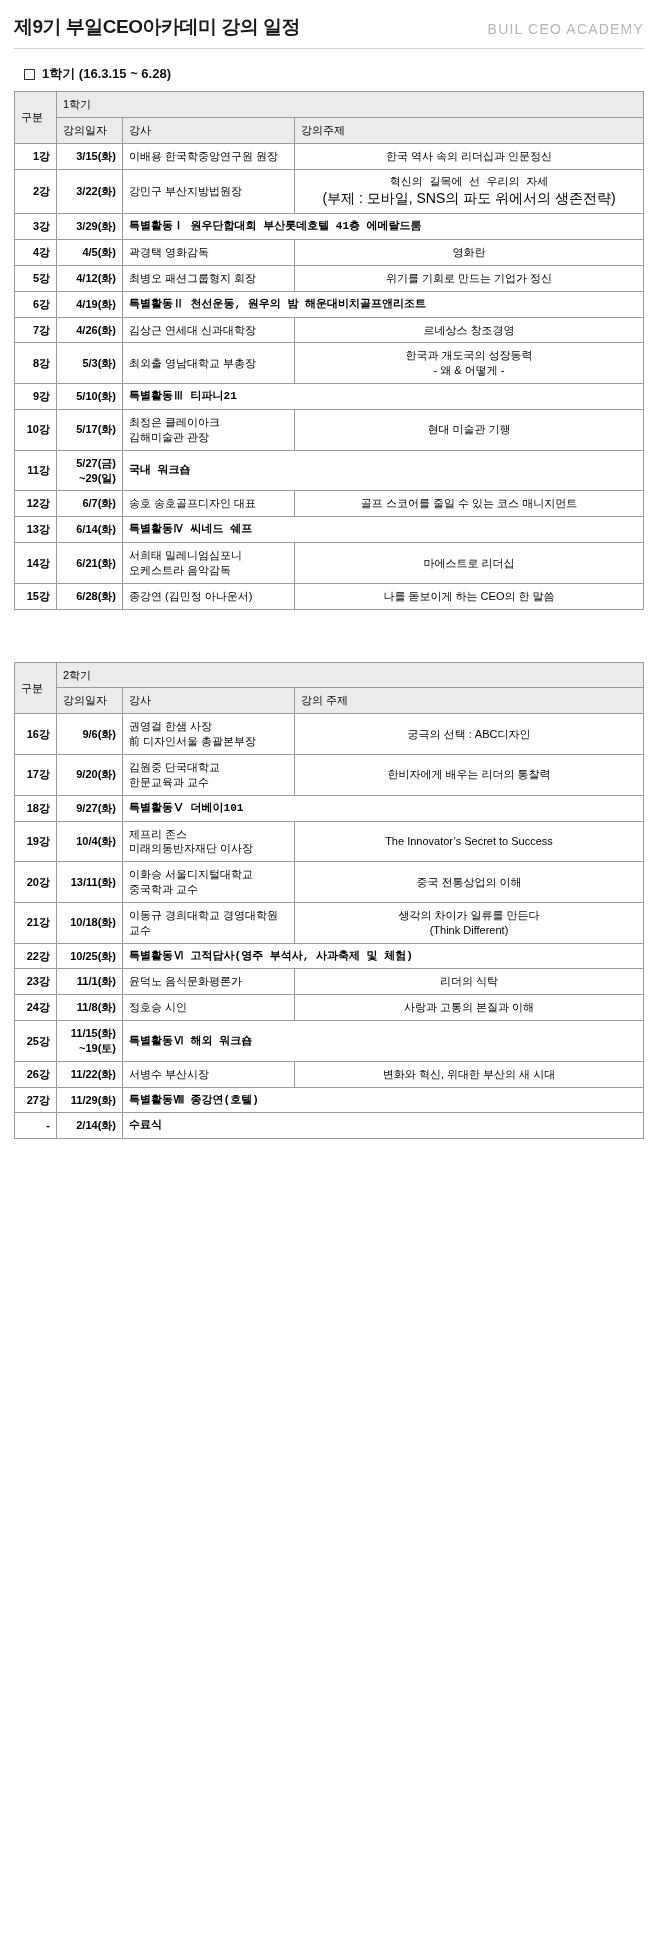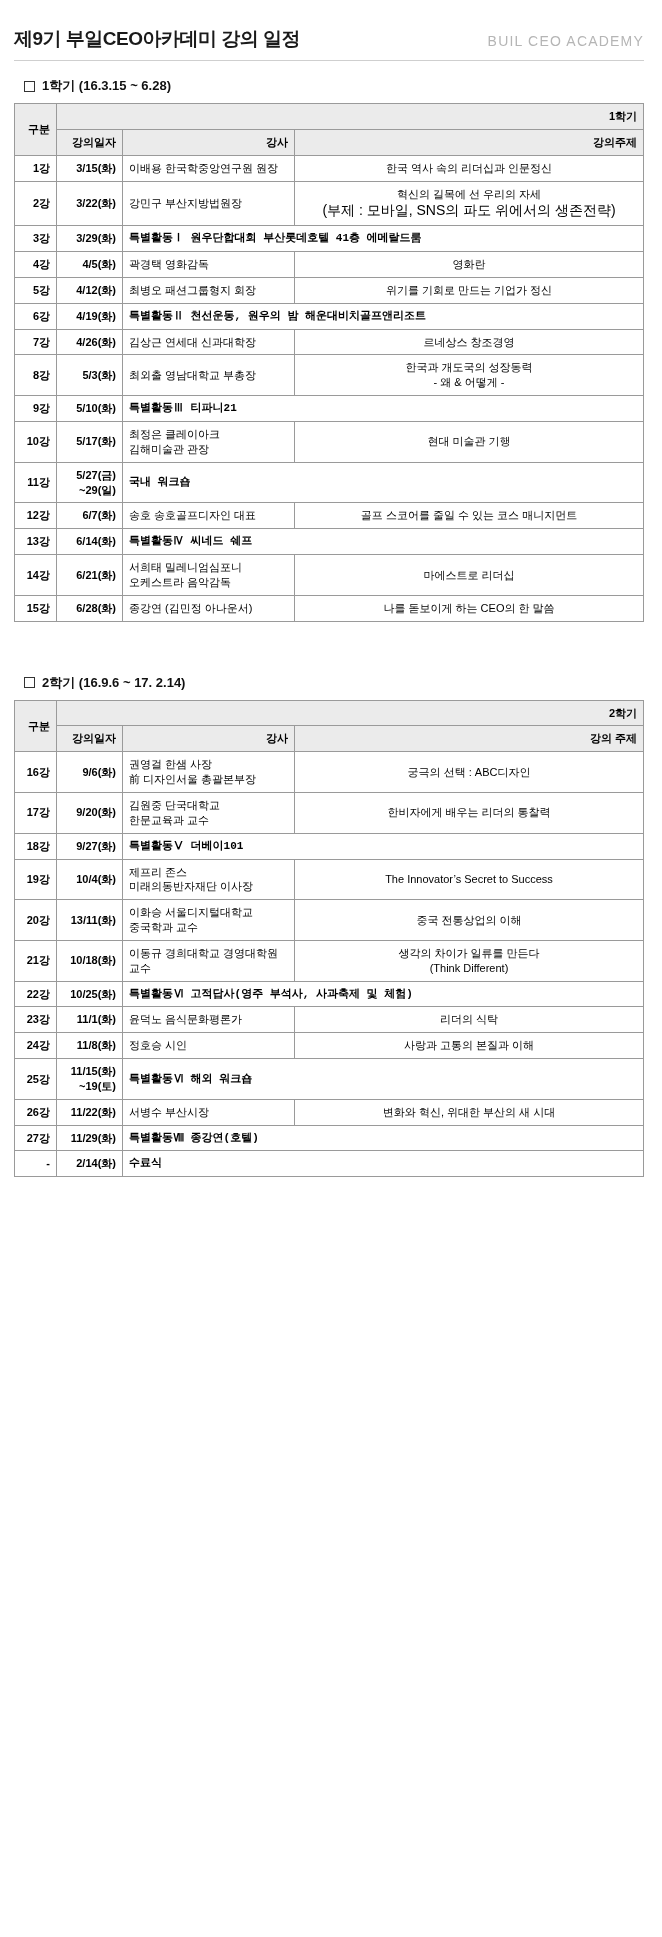--- a/index.html
+++ b/index.html
@@ -27,21 +27,20 @@
     justify-content: space-between;
     border-bottom: 1px solid #cfcfcf;
     padding-bottom: 8px;
     margin-bottom: 16px;
   }
   .doc-title {
     font-size: 19px;
     font-weight: bold;
     letter-spacing: -0.5px;
     color: #1a1a1a;
-    margin-top: 12px;
   }
   .doc-brand {
     font-size: 14px;
     letter-spacing: 1.2px;
     color: #b5b5b5;
     padding-bottom: 3px;
   }
 
   
   .section {
@@ -75,22 +74,22 @@
   }
   table.sched th,
   table.sched td {
     border: 1px solid #9a9a9a;
     padding: 5px 6px;
     vertical-align: middle;
     line-height: 1.35;
   }
   table.sched thead th {
     background: #ebebeb;
-    font-weight: bold;
-    text-align: right;
+    font-weight: normal;
+    text-align: left;
     font-size: 11px;
   }
   th.term-head {
     text-align: center;
     font-weight: bold;
     font-size: 11.5px;
   }
   col.c-no    { width: 42px; }
   col.c-date  { width: 66px; }
   col.c-lect  { width: 172px; }
@@ -107,21 +106,21 @@
   }
   td.topic {
     white-space: pre-line;
     text-align: center;
   }
   td.special {
     font-weight: bold;
     white-space: pre-line;
     font-family: Liberation Mono, monospace;
   }
-  .topic-main { display: block; }
+  .topic-main { display: block; font-family: Liberation Mono, monospace; }
   .topic-sub  { display: block; font-size: 14px; }
   .spacer { height: 26px; }
 </style>
 </head>
 <body>
 
 <div class="page">
 
   <div class="doc-header">
     <div class="doc-title">제9기 부일CEO아카데미 강의 일정</div>
@@ -240,24 +239,20 @@
               <td class="no">15강</td>
               <td class="date">6/28(화)</td>
               <td class="lect">종강연 (김민정 아나운서)</td>
               <td class="topic">나를 돋보이게 하는 CEO의 한 말씀</td>
             </tr>
           </tbody>
         </table>
         <div class="spacer"></div>
       </div>
       <div class="section">
-        <div class="section-heading">
-          <span class="check-box"></span>
-          <span>2학기 (16.9.6 ~ 17. 2.14)</span>
-        </div>
         <table class="sched">
           <colgroup>
             <col class="c-no">
             <col class="c-date">
             <col class="c-lect">
             <col class="c-topic">
           </colgroup>
           <thead>
             <tr>
               <th rowspan="2">구분</th>

